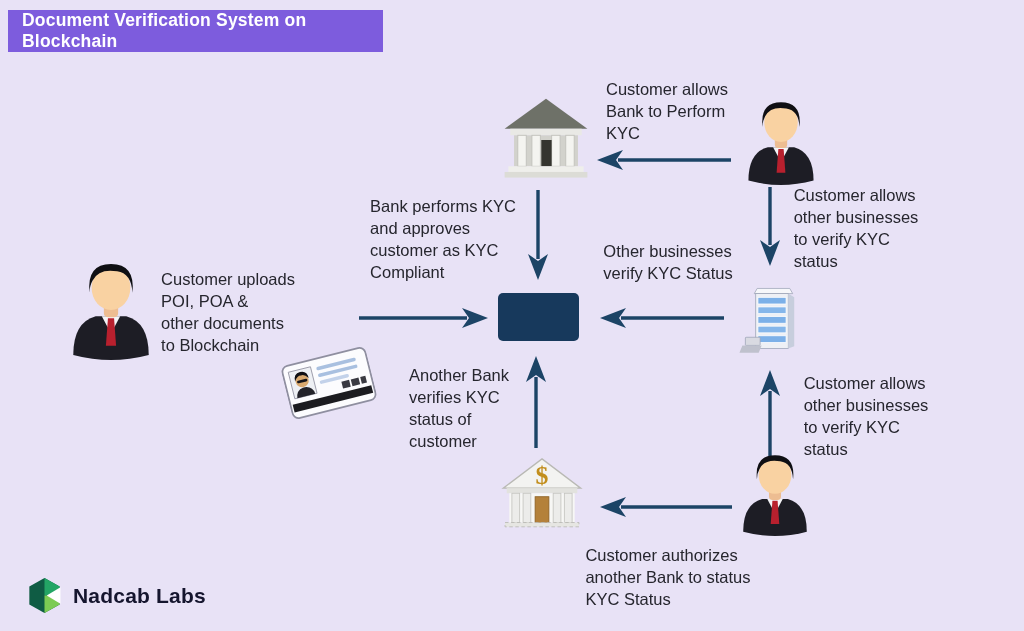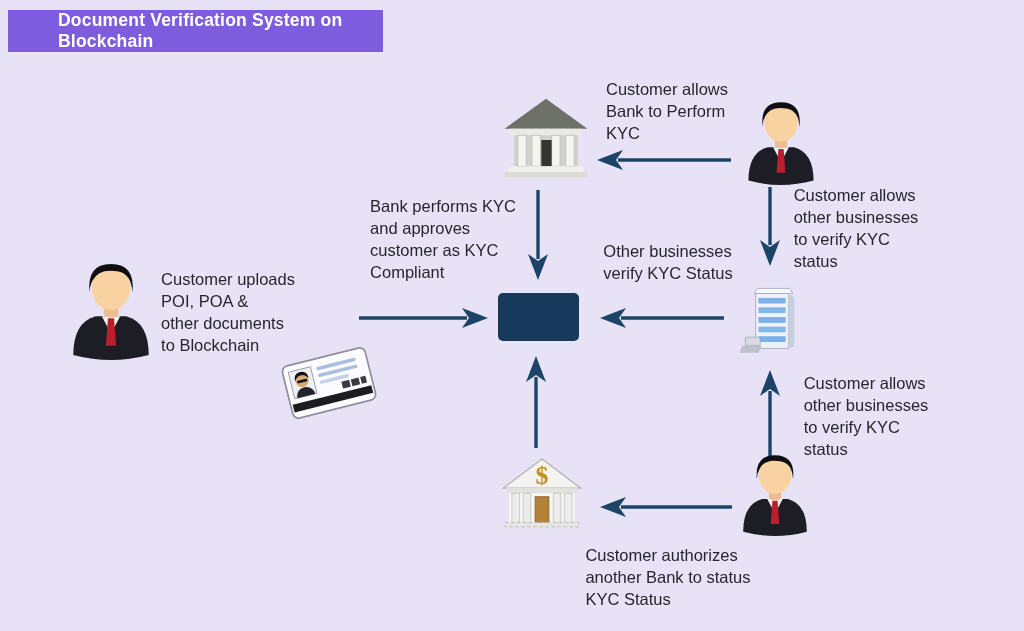--- a/index.html
+++ b/index.html
@@ -4,21 +4,21 @@
 <style>
   :root{
     --bg:#e8e2f6; --banner:#7d5cdd; --banner-text:#ffffff;
     --arrow:#1c4466; --block:#17395c; --text:#26262e;
   }
   *{margin:0;padding:0;box-sizing:border-box;}
   body{font-family:"Liberation Sans",sans-serif;}
   #stage{position:relative;width:1024px;height:631px;background:var(--bg);overflow:hidden;}
   .banner{position:absolute;left:8px;top:10px;width:375px;height:42px;background:var(--banner);
     display:flex;align-items:center;padding-left:14px;}
-  .banner span{color:var(--banner-text);font-weight:bold;font-size:17.5px;letter-spacing:.2px;margin-left:36px;}
+  .banner span{color:var(--banner-text);font-weight:bold;font-size:17.5px;letter-spacing:.2px;}
   .lbl{position:absolute;transform:translateX(-50%);white-space:pre-line;text-align:left;
     font-size:16.5px;line-height:22px;color:var(--text);}
   .icon{position:absolute;}
   .block{position:absolute;left:498px;top:293px;width:81px;height:48px;background:var(--block);border-radius:5px;}
   #arrows{position:absolute;left:0;top:0;pointer-events:none;}
   #arrows line{stroke:var(--arrow);stroke-width:3.4;}
   #arrows path{fill:var(--arrow);}
   .idcard{transform:rotate(-14deg);}
   .logo{position:absolute;left:26px;top:577px;display:flex;align-items:center;gap:10px;}
   .logo-text{font-weight:bold;font-size:21px;color:#15152e;letter-spacing:.2px;}
@@ -172,22 +172,32 @@
   <div class="lbl" style="left:668px;top:240px">Other businesses
 verify KYC Status</div>
   <div class="lbl" style="left:443px;top:195px">Bank performs KYC
 and approves
 customer as KYC
 Compliant</div>
   <div class="lbl" style="left:228px;top:268px">Customer uploads
 POI, POA &amp;
 other documents
 to Blockchain</div>
+  <div class="lbl" style="left:459px;top:364px">Another Bank
+verifies KYC
+status of
+customer</div>
   <div class="lbl" style="left:866px;top:372px">Customer allows
 other businesses
 to verify KYC
 status</div>
   <div class="lbl" style="left:668px;top:544px">Customer authorizes
 another Bank to status
 KYC Status</div>
 
+  <div class="logo">
+    <svg width="37" height="37">
+        <use href="#sym-logo"></use>
+      </svg>
+    <span class="logo-text">Nadcab Labs</span>
+  </div>
 
 </div>
 
 </body></html>

